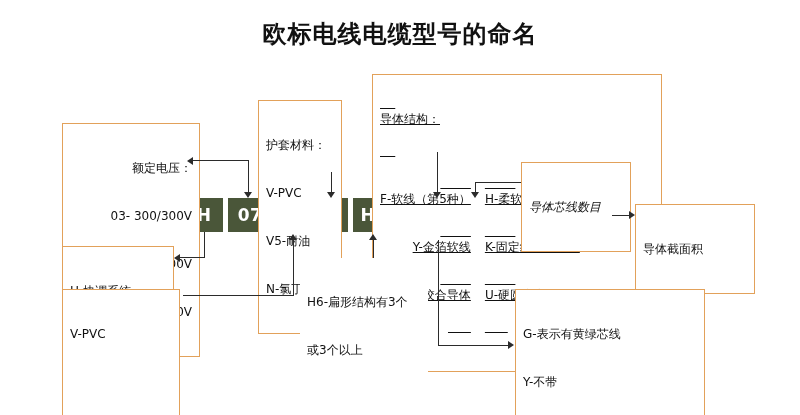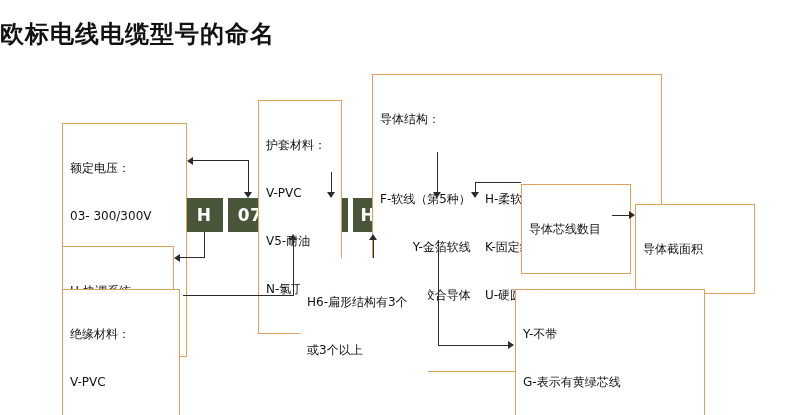--- a/index.html
+++ b/index.html
@@ -8,20 +8,21 @@
     background:#ffffff;
     font-family:"DejaVu Sans","Liberation Sans",sans-serif;
     position:relative;
     overflow:hidden;
   }
   #stage{position:relative;width:800px;height:415px;}
   .abs{position:absolute;}
 
   .title{
     left:0;top:18px;width:800px;
+    text-align:center;
     font-size:24px;
     font-weight:bold;
     color:#111111;
     letter-spacing:1px;
   }
 
   
   .codebox{
     background:#4a5639;
     color:#ffffff;
@@ -114,21 +115,21 @@
   <div class="abs plain small" style="left:495px;top:198px;width:18px;height:34px;">
     <span>X</span>
   </div>
 
   <div class="abs ln h" style="left:496px;top:228px;width:16px;"></div>
 
   <div class="abs codebox" style="left:516px;top:198px;width:94px;height:34px;">
     <span>0.75mm2</span>
   </div>
 
-  <div class="abs note" style="left:62px;top:123px;width:125px;">
+  <div class="abs note" style="left:62px;top:123px;width:138px;text-align:right;">
     <div class="note-line">额定电压：</div>
     <div class="note-line">03- 300/300V</div>
     <div class="note-line">05- 300/500V</div>
     <div class="note-line">07- 450/750V</div>
   </div>
 
   <div class="abs ln v" style="left:248px;top:160px;height:32px;"></div>
   <div class="abs ln h" style="left:193px;top:160px;width:56px;"></div>
   <div class="abs arr arr-left" style="left:187px;top:157px;"></div>
   <div class="abs arr arr-down" style="left:244px;top:192px;"></div>
@@ -136,40 +137,40 @@
   <div class="abs note" style="left:258px;top:100px;width:84px;">
     <div class="note-line">护套材料：</div>
     <div class="note-line">V-PVC</div>
     <div class="note-line">V5-耐油</div>
     <div class="note-line">N-氯丁橡胶</div>
   </div>
 
   <div class="abs ln v" style="left:331px;top:172px;height:20px;"></div>
   <div class="abs arr arr-down" style="left:327px;top:192px;"></div>
 
-  <div class="abs note" style="left:372px;top:74px;width:290px;">
+  <div class="abs note" style="left:372px;top:74px;width:290px;text-decoration:underline;">
     <div class="note-line">导体结构：</div>
     <div class="two-col">
       <div class="c1">
         <div class="note-line">F-软线（第5种）</div>
         <div class="note-line">Y-金箔软线</div>
         <div class="note-line">R-硬圆绞合导体</div>
       </div>
       <div class="c2">
         <div class="note-line">H-柔软线（第6种）</div>
         <div class="note-line">K-固定绝缘软导体</div>
         <div class="note-line">U-硬圆实心导体</div>
       </div>
     </div>
   </div>
 
   <div class="abs ln v" style="left:437px;top:152px;height:40px;"></div>
   <div class="abs arr arr-down" style="left:433px;top:192px;"></div>
 
-  <div class="abs note" style="left:521px;top:184px;width:110px;">
+  <div class="abs note" style="left:521px;top:162px;width:110px;font-style:italic;">
     <div class="note-line">导体芯线数目</div>
   </div>
 
   <div class="abs ln v" style="left:475px;top:182px;height:10px;"></div>
   <div class="abs ln h" style="left:475px;top:182px;width:46px;"></div>
   <div class="abs arr arr-down" style="left:471px;top:192px;"></div>
 
   <div class="abs note" style="left:635px;top:204px;width:120px;">
     <div class="note-line">导体截面积</div>
   </div>
@@ -179,21 +180,20 @@
 
   <div class="abs note" style="left:62px;top:246px;width:112px;">
     <div class="note-line">H-协调系统</div>
   </div>
 
   <div class="abs ln v" style="left:204px;top:232px;height:25px;"></div>
   <div class="abs ln h" style="left:180px;top:257px;width:25px;"></div>
   <div class="abs arr arr-left" style="left:174px;top:254px;"></div>
 
   <div class="abs note" style="left:62px;top:289px;width:118px;">
-    <div class="note-line">绝缘材料：</div>
     <div class="note-line">V-PVC</div>
     
     
     
     
   </div>
 
   <div class="abs ln h" style="left:183px;top:295px;width:110px;"></div>
   <div class="abs ln v" style="left:293px;top:240px;height:56px;"></div>
   <div class="abs arr arr-up" style="left:289px;top:234px;"></div>
@@ -204,22 +204,22 @@
     
     
     
     
   </div>
 
   <div class="abs ln v" style="left:373px;top:240px;height:18px;"></div>
   <div class="abs arr arr-up" style="left:369px;top:234px;"></div>
 
   <div class="abs note" style="left:515px;top:289px;width:190px;">
+    <div class="note-line">G-表示有黄绿芯线</div>
     <div class="note-line">Y-不带</div>
-    <div class="note-line">G-表示有黄绿芯线</div>
     
     
   </div>
 
   <div class="abs ln v" style="left:438px;top:240px;height:105px;"></div>
   <div class="abs ln h" style="left:438px;top:345px;width:70px;"></div>
   <div class="abs arr arr-right" style="left:508px;top:341px;"></div>
 
 </div>
 

